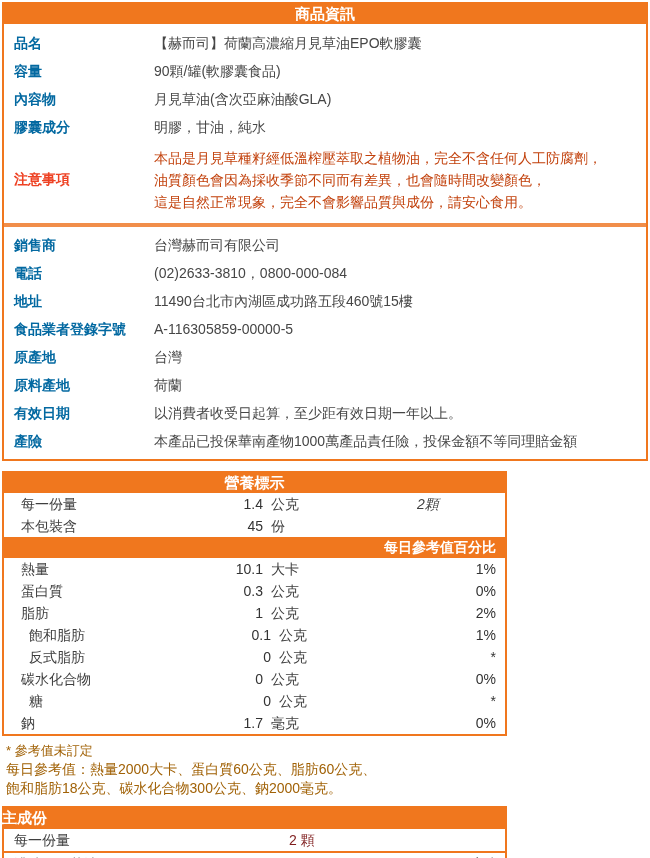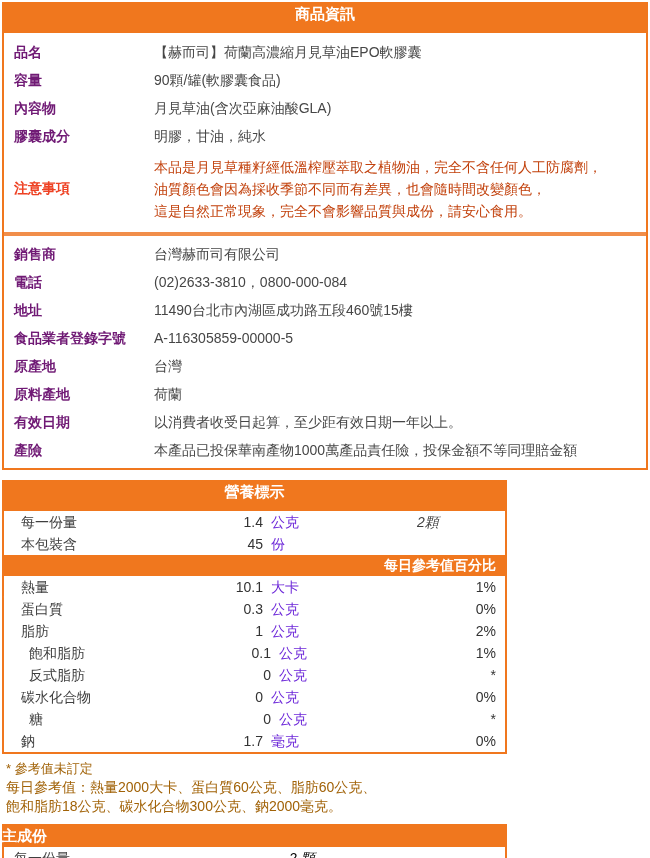--- a/index.html
+++ b/index.html
@@ -8,45 +8,45 @@
     font-family:"Liberation Sans","DejaVu Sans",sans-serif;
     font-size:14px;color:#454545;
     -webkit-font-smoothing:antialiased;
   }
   .wrap{padding:2px 2px 0 2px;}
 
   
   .info-table{width:646px;}
   .sec-header{
     background:#F0771E;color:#ffffff;font-weight:bold;font-size:15px;
-    text-align:center;height:31px;line-height:24px;
+    text-align:center;height:22px;line-height:24px;
   }
   .info-body{
     border:2px solid #F0771E;border-top:none;
     padding:5px 0 4px 0;
   }
   .info-row{display:flex;padding:3px 0;line-height:22px;}
   .info-label{
     width:140px;flex:0 0 140px;padding-left:10px;
-    font-weight:bold;color:#701a75;
+    font-weight:bold;color:#0369a1;
   }
   .info-value{flex:1;padding-right:10px;color:#464646;}
   .note-row{display:flex;align-items:center;padding:6px 0;}
   .note-row .info-label{color:#EE4123;}
   .note-lines{flex:1;padding-right:12px;color:#c2410c;line-height:22px;}
   .info-divider{height:4px;background:#F18E4A;margin:4px 0;}
 
   
   .nut-table{width:505px;margin-top:10px;}
   .nut-body{border:2px solid #F0771E;border-top:none;}
   .nut-row{display:flex;height:22px;line-height:22px;align-items:center;}
   .c-label{flex:0 0 180px;padding-left:17px;color:#3f3f3f;}
   .c-label.indent{padding-left:25px;}
   .c-num{flex:0 0 62px;text-align:right;color:#333333;}
-  .c-unit{flex:0 0 62px;padding-left:8px;color:#6d28d9;}
+  .c-unit{flex:0 0 62px;padding-left:8px;color:#404040;}
   .c-extra{flex:1;padding-left:84px;color:#3f3f3f;font-style:italic;}
   .c-pct{flex:1;text-align:right;padding-right:9px;color:#333333;}
   .nut-sub{
     display:flex;background:#F0771E;color:#ffffff;font-weight:bold;
     height:21px;line-height:21px;
   }
   .sub-left{flex:0 0 210px;margin-top:31px;}
   .sub-right{flex:1;text-align:right;padding-right:9px;}
   .serving-block .nut-row{height:22px;}
   .footnotes{margin:5px 0 0 4px;line-height:19px;color:#a16207;}
@@ -55,21 +55,21 @@
   
   .main-table{width:505px;margin-top:8px;}
   .main-header{
     background:#F0771E;color:#ffffff;font-weight:bold;font-size:15px;
     text-align:left;height:23px;line-height:23px;
   }
   .main-body{border:2px solid #F0771E;border-top:none;}
   .main-row{display:flex;height:22px;line-height:22px;}
   .main-row + .main-row{border-top:2px solid #F0771E;}
   .m-label{flex:0 0 275px;padding-left:10px;color:#3f3f3f;}
-  .m-serving-val{flex:1;color:#000000;font-style:italic;}
+  .m-serving-val{flex:1;color:#7f1d1d;}
   .m-name{flex:1;padding-left:10px;color:#3f3f3f;}
   .m-num{flex:0 0 75px;text-align:right;color:#333333;}
   .m-unit{flex:0 0 42px;text-align:right;padding-right:6px;color:#3f3f3f;}
 </style>
 </head>
 <body>
 
 <div class="wrap">
 
   <div class="info-table">

